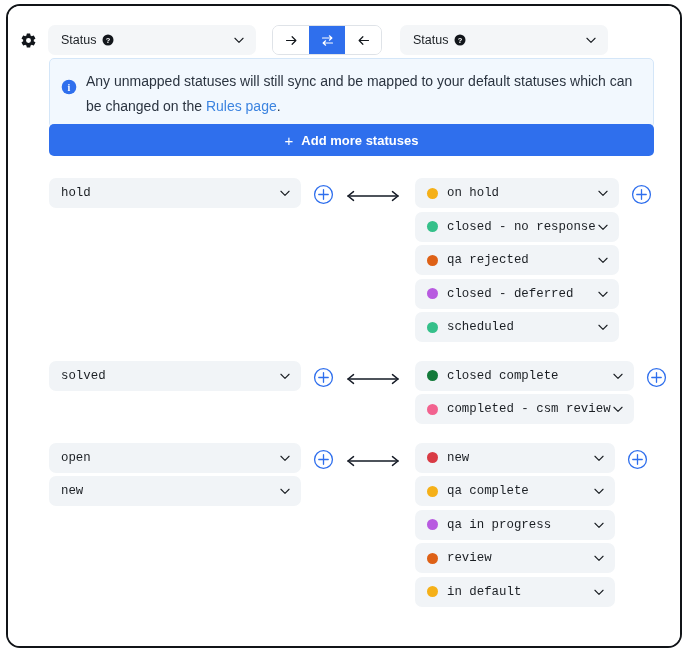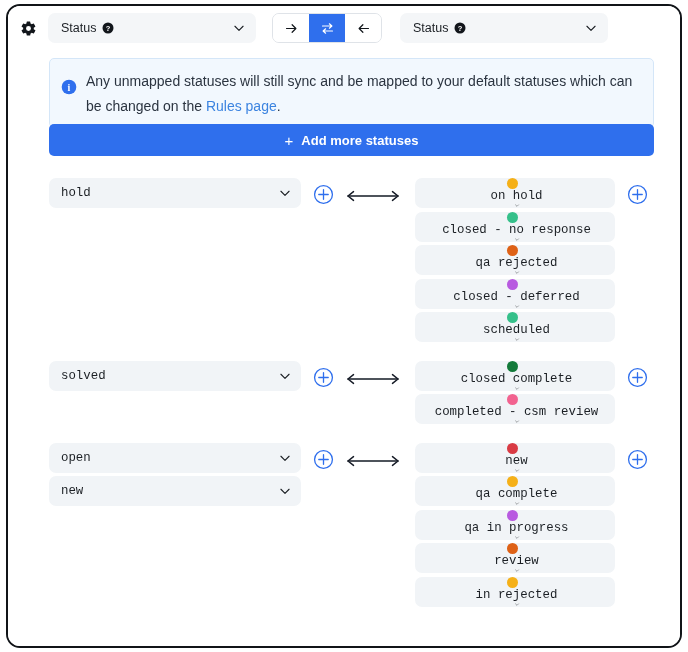--- a/index.html
+++ b/index.html
@@ -21,21 +21,21 @@
   #canvas {
     position: relative;
     width: 100%; height: 100%;
     background: #ffffff;
     padding: 0;
   }
 
   
   .header {
     position: absolute;
-    left: 0; top: 0;
+    left: 0; top: 12px;
     width: 100%; height: 44px;
     display: flex;
     align-items: center;
     text-align: right;
   }
   .gear-wrap {
     width: 40px;
     display: flex; align-items: center; justify-content: center;
     flex: 0 0 40px;
   }
@@ -170,21 +170,21 @@
     user-select: none;
   }
   .field .dot {
     flex: 0 0 11px;
     width: 11px; height: 11px;
     border-radius: 50%;
     margin-right: 9px;
   }
   .field .fname { flex: 0 0 auto; white-space: nowrap; overflow: hidden; text-overflow: ellipsis; font-family: Liberation Mono, monospace; }
   .field .fsp { flex: 1 1 auto; }
-  .right-field { margin-bottom: 3.5px; flex-direction: column; }
+  .right-field { margin-bottom: 3.5px; }
 
   .plus-circle { cursor: pointer; display: block; }
   .arrow-ico { display: block; }
 </style>
 </head>
 <body>
 
 <div id="window">
 <div id="canvas">
 
@@ -432,21 +432,21 @@
             <div class="field right-field">
               <span class="dot" style="background:#de6116"></span>
               <span class="fname">review</span>
               <span class="fsp"></span>
               <svg class="chev" width="14" height="14" viewBox="0 0 24 24">
                 <path d="M5 9l7 7 7-7" stroke="#1b1f24" stroke-width="1.9" fill="none" stroke-linecap="round" stroke-linejoin="round"></path>
               </svg>
             </div>
             <div class="field right-field">
               <span class="dot" style="background:#f5b018"></span>
-              <span class="fname">in rejected</span>
+              <span class="fname">in default</span>
               <span class="fsp"></span>
               <svg class="chev" width="14" height="14" viewBox="0 0 24 24">
                 <path d="M5 9l7 7 7-7" stroke="#1b1f24" stroke-width="1.9" fill="none" stroke-linecap="round" stroke-linejoin="round"></path>
               </svg>
             </div>
           </div>
           <div class="col-plusR">
             <svg class="plus-circle" width="21" height="21" viewBox="0 0 24 24">
               <circle cx="12" cy="12" r="10.2" fill="none" stroke="#2f6fed" stroke-width="1.5"></circle>
               <path d="M12 6.6v10.8M6.6 12h10.8" stroke="#2f6fed" stroke-width="1.5" stroke-linecap="round"></path>

